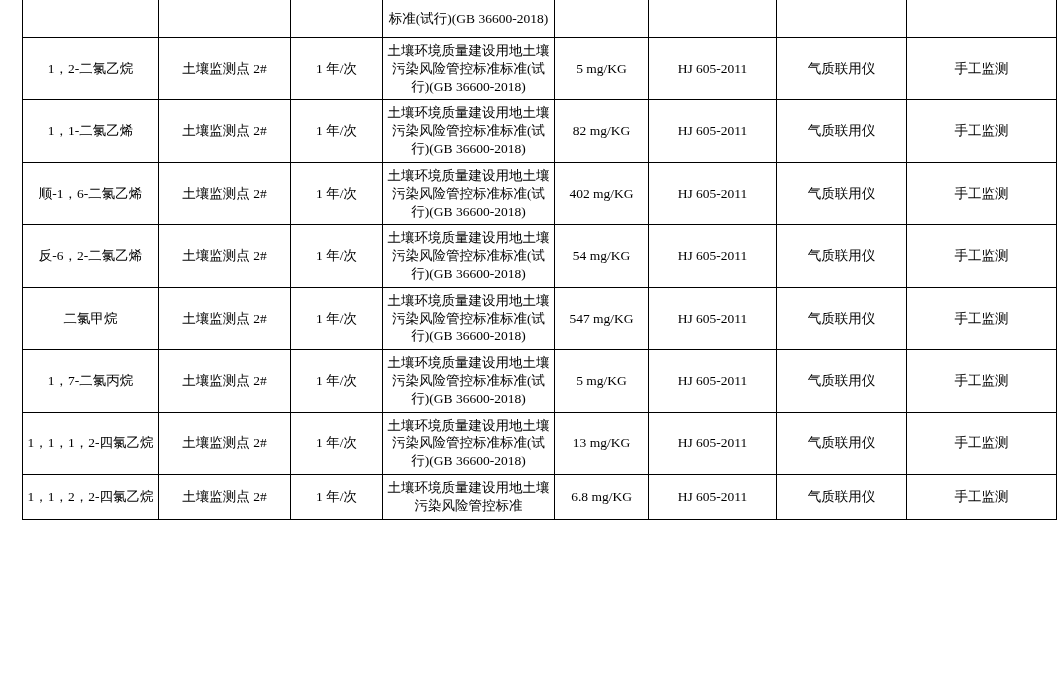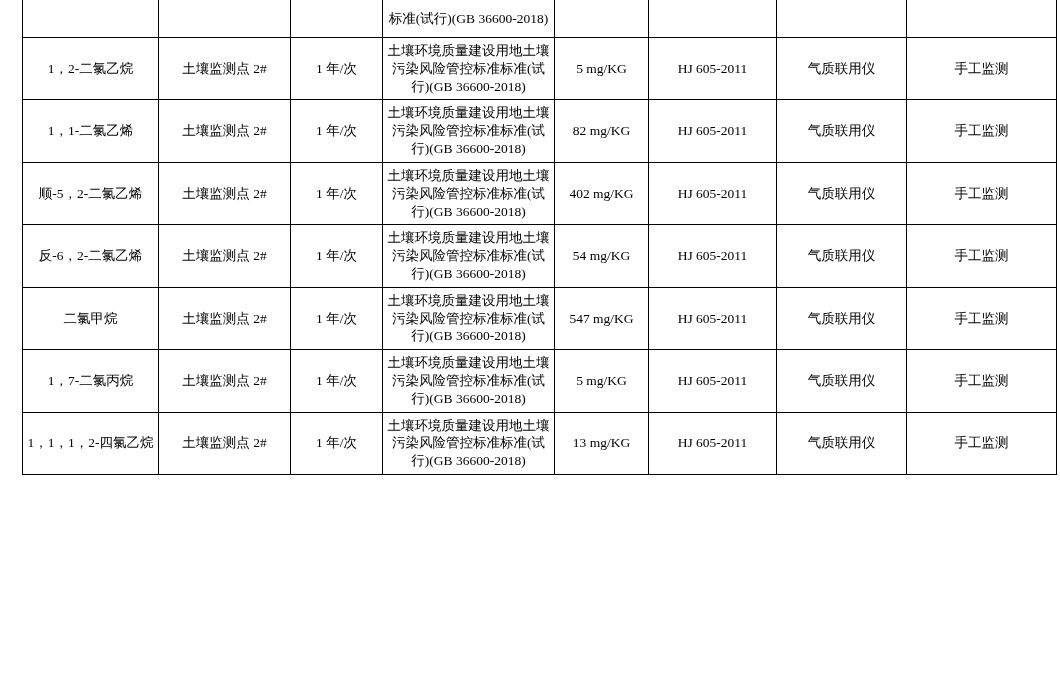--- a/index.html
+++ b/index.html
@@ -118,21 +118,21 @@
         <td class="cell-name">土壤监测点 2#</td>
         <td class="cell-name">1 年/次</td>
         <td class="cell-standard">土壤环境质量建设用地土壤污染风险管控标准标准(试行)(GB 36600-2018)</td>
         <td class="cell-latin">82 mg/KG</td>
         <td class="cell-latin">HJ 605-2011</td>
         <td class="cell-name">气质联用仪</td>
         <td class="cell-name">手工监测</td>
       </tr>
 
       <tr>
-        <td class="cell-name">顺-5，2-二氯乙烯</td>
+        <td class="cell-name">顺-1，6-二氯乙烯</td>
         <td class="cell-name">土壤监测点 2#</td>
         <td class="cell-name">1 年/次</td>
         <td class="cell-standard">土壤环境质量建设用地土壤污染风险管控标准标准(试行)(GB 36600-2018)</td>
         <td class="cell-latin">402 mg/KG</td>
         <td class="cell-latin">HJ 605-2011</td>
         <td class="cell-name">气质联用仪</td>
         <td class="cell-name">手工监测</td>
       </tr>
 
       <tr>
@@ -172,15 +172,25 @@
         <td class="cell-name">1，1，1，2-四氯乙烷</td>
         <td class="cell-name">土壤监测点 2#</td>
         <td class="cell-name">1 年/次</td>
         <td class="cell-standard">土壤环境质量建设用地土壤污染风险管控标准标准(试行)(GB 36600-2018)</td>
         <td class="cell-latin">13 mg/KG</td>
         <td class="cell-latin">HJ 605-2011</td>
         <td class="cell-name">气质联用仪</td>
         <td class="cell-name">手工监测</td>
       </tr>
 
+      <tr class="clip-bottom">
+        <td class="cell-name">1，1，2，2-四氯乙烷</td>
+        <td class="cell-name">土壤监测点 2#</td>
+        <td class="cell-name">1 年/次</td>
+        <td class="cell-standard">土壤环境质量建设用地土壤污染风险管控标准</td>
+        <td class="cell-latin">6.8 mg/KG</td>
+        <td class="cell-latin">HJ 605-2011</td>
+        <td class="cell-name">气质联用仪</td>
+        <td class="cell-name">手工监测</td>
+      </tr>
     </tbody>
   </table>
 </div>
 
 </body></html>

